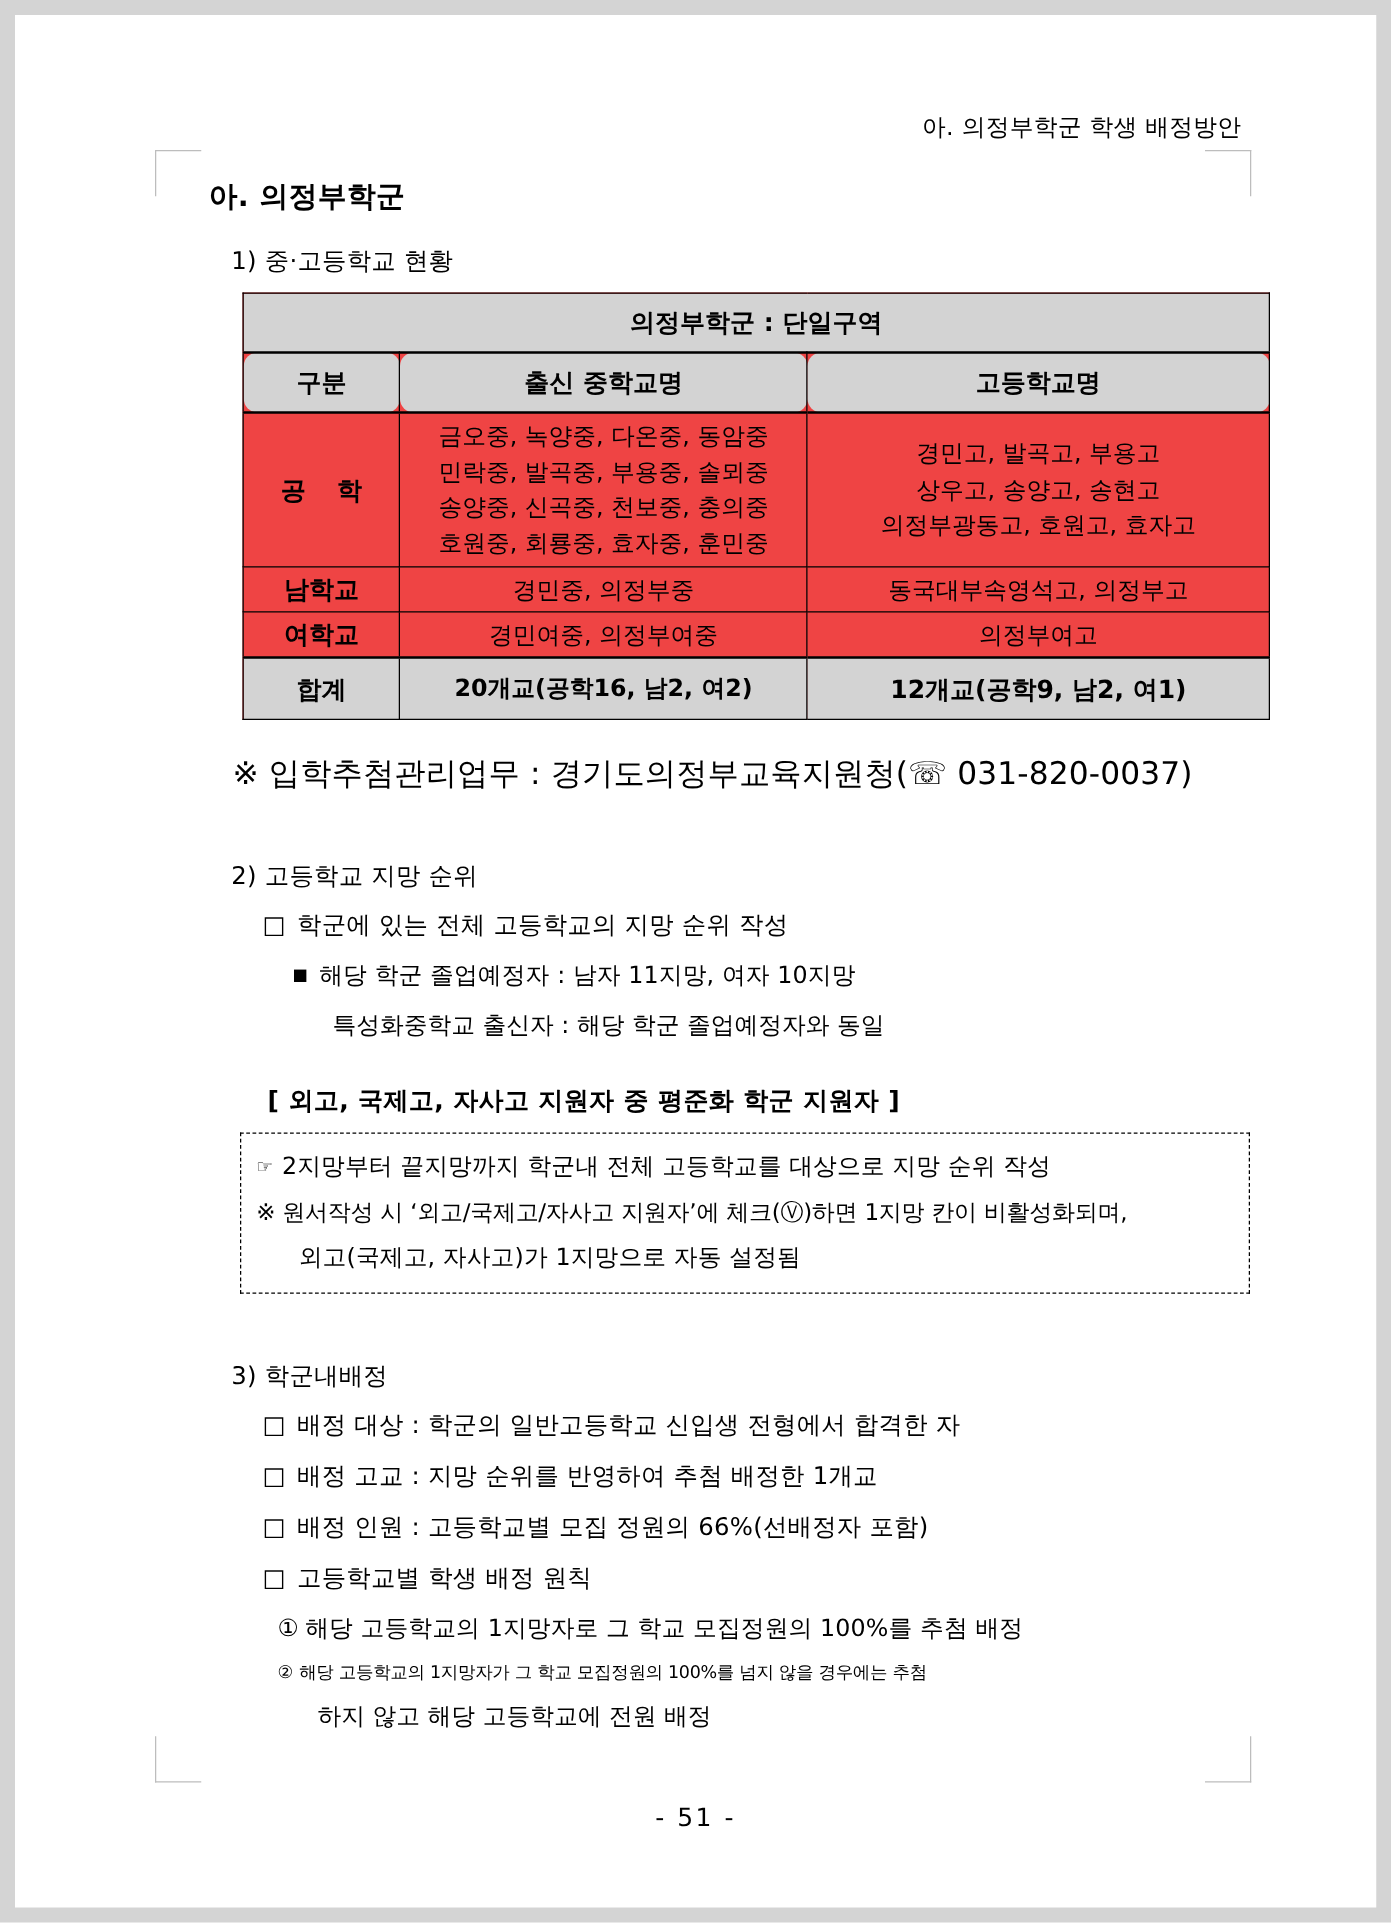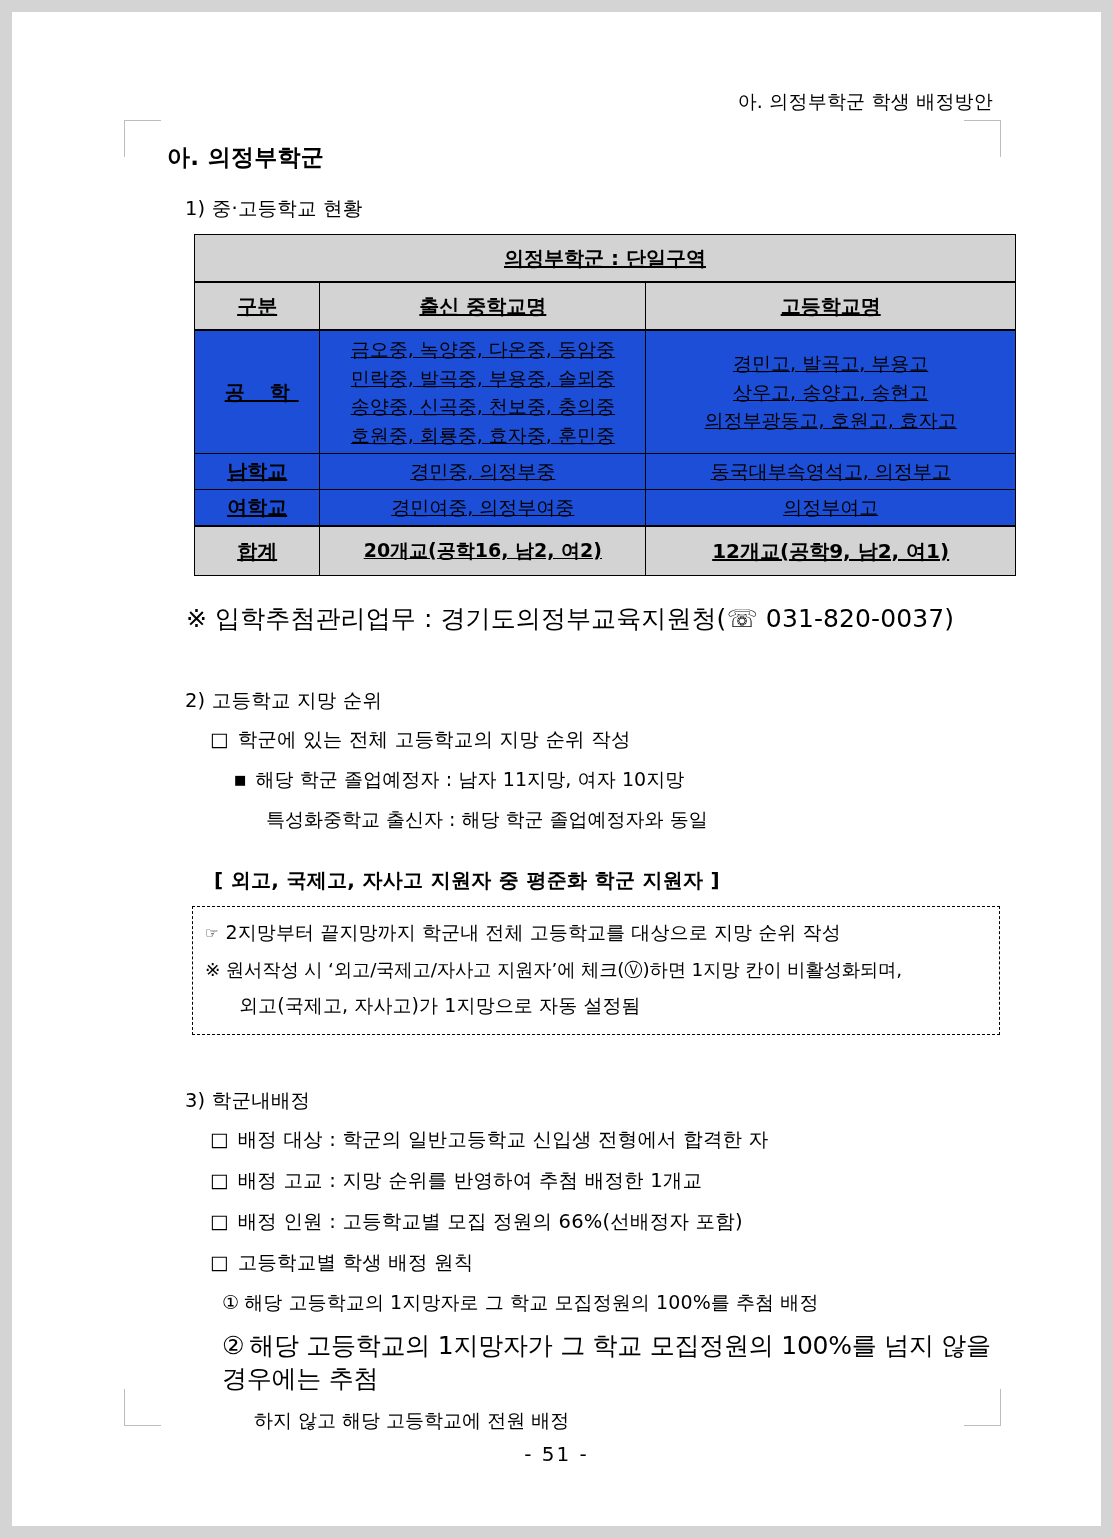--- a/index.html
+++ b/index.html
@@ -64,22 +64,21 @@
     margin: 0 0 12px 23px;
     letter-spacing: 0.2px;
   }
 
   
   table.school-table {
     border-collapse: collapse;
     margin: 0 0 0 32px;
     width: 822px;
     table-layout: fixed;
-    background: #1d4ed8;
-    text-decoration: underline;
+    background: #ef4444;
   }
   table.school-table td, table.school-table th {
     border: 1px solid #000;
     font-size: 19px;
     text-align: center;
     vertical-align: middle;
     padding: 4px 2px;
     font-weight: normal;
   }
   .tbl-title {
@@ -87,20 +86,21 @@
     font-weight: bold !important;
     font-size: 20px !important;
     height: 38px;
     border-bottom-width: 2px !important;
   }
   .tbl-head td {
     background: #d3d3d3;
     font-weight: bold !important;
     font-size: 20px !important;
     height: 38px;
+    border-radius: 11px;
   }
   .tbl-head td { border-bottom: 2px solid #000 !important; }
   .col-gubun  { width: 118px; }
   .col-mid    { width: 307px; }
   .col-high   { width: 348px; }
   .cell-label { font-weight: bold !important; font-size: 20px !important; }
   .cell-label.spaced { letter-spacing: 9px; text-indent: 9px; margin-left: 11px; }
   .cell-multi { line-height: 1.50; padding: 7px 4px; font-size: 19px; }
   .row-total td { background: #d3d3d3; font-weight: bold !important; height: 40px; border-top: 2px solid #000 !important; margin-left: 44px; }
   .row-total td.sum-right { font-size: 20px !important; }
@@ -144,21 +144,21 @@
   .dotted-box .hand { font-size: 15px; margin-right: 7px; vertical-align: 1px; }
   .dotted-box .ind { padding-left: 34px; }
   .dotted-box .sm { font-size: 18.4px; letter-spacing: -0.2px; }
 
   .num-item {
     font-size: 19px;
     margin: 0 0 13px 60px;
     letter-spacing: 0.1px;
   }
   .num-item .mk { margin-right: 5px; }
-  .num-item.sm { font-size: 25px; letter-spacing: -0.25px; }
+  .num-item.sm { font-size: 14px; letter-spacing: -0.25px; }
   .num-cont { margin: 0 0 13px 92px; font-size: 19px; }
 
   
   .page-num {
     position: absolute;
     left: 0; right: 0;
     bottom: 60px;
     text-align: center;
     font-size: 20px;
     letter-spacing: 2px;

